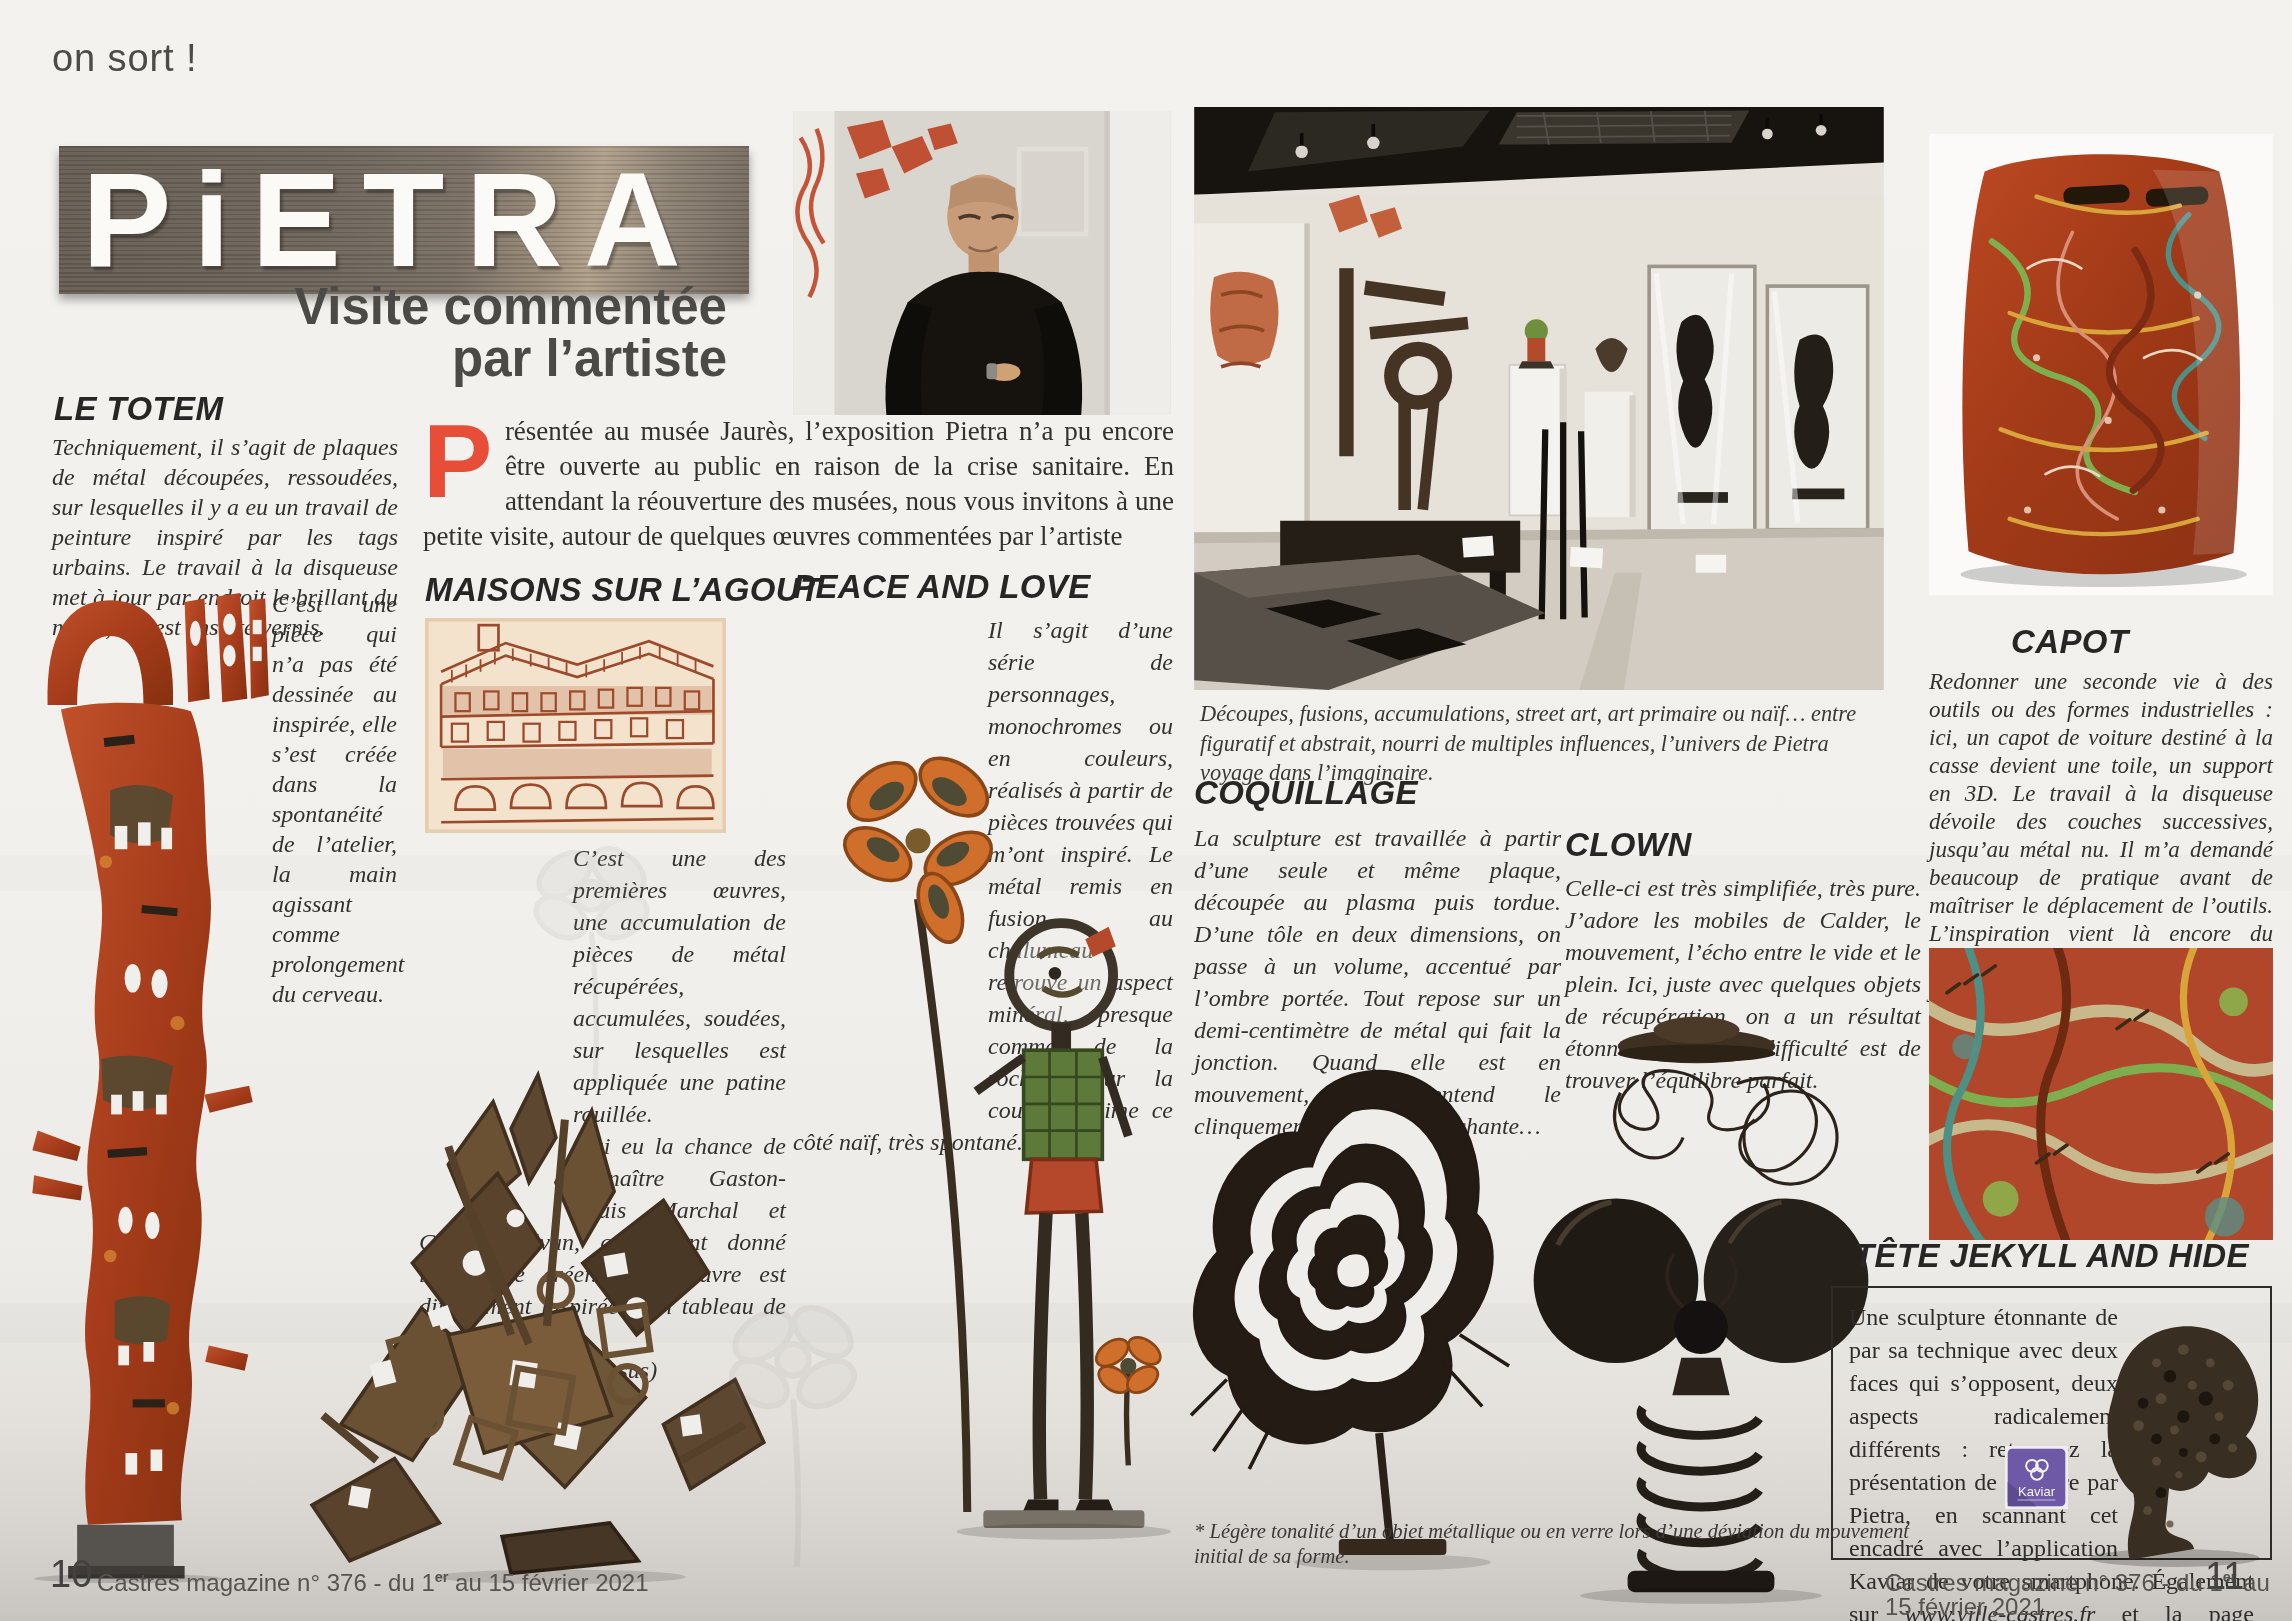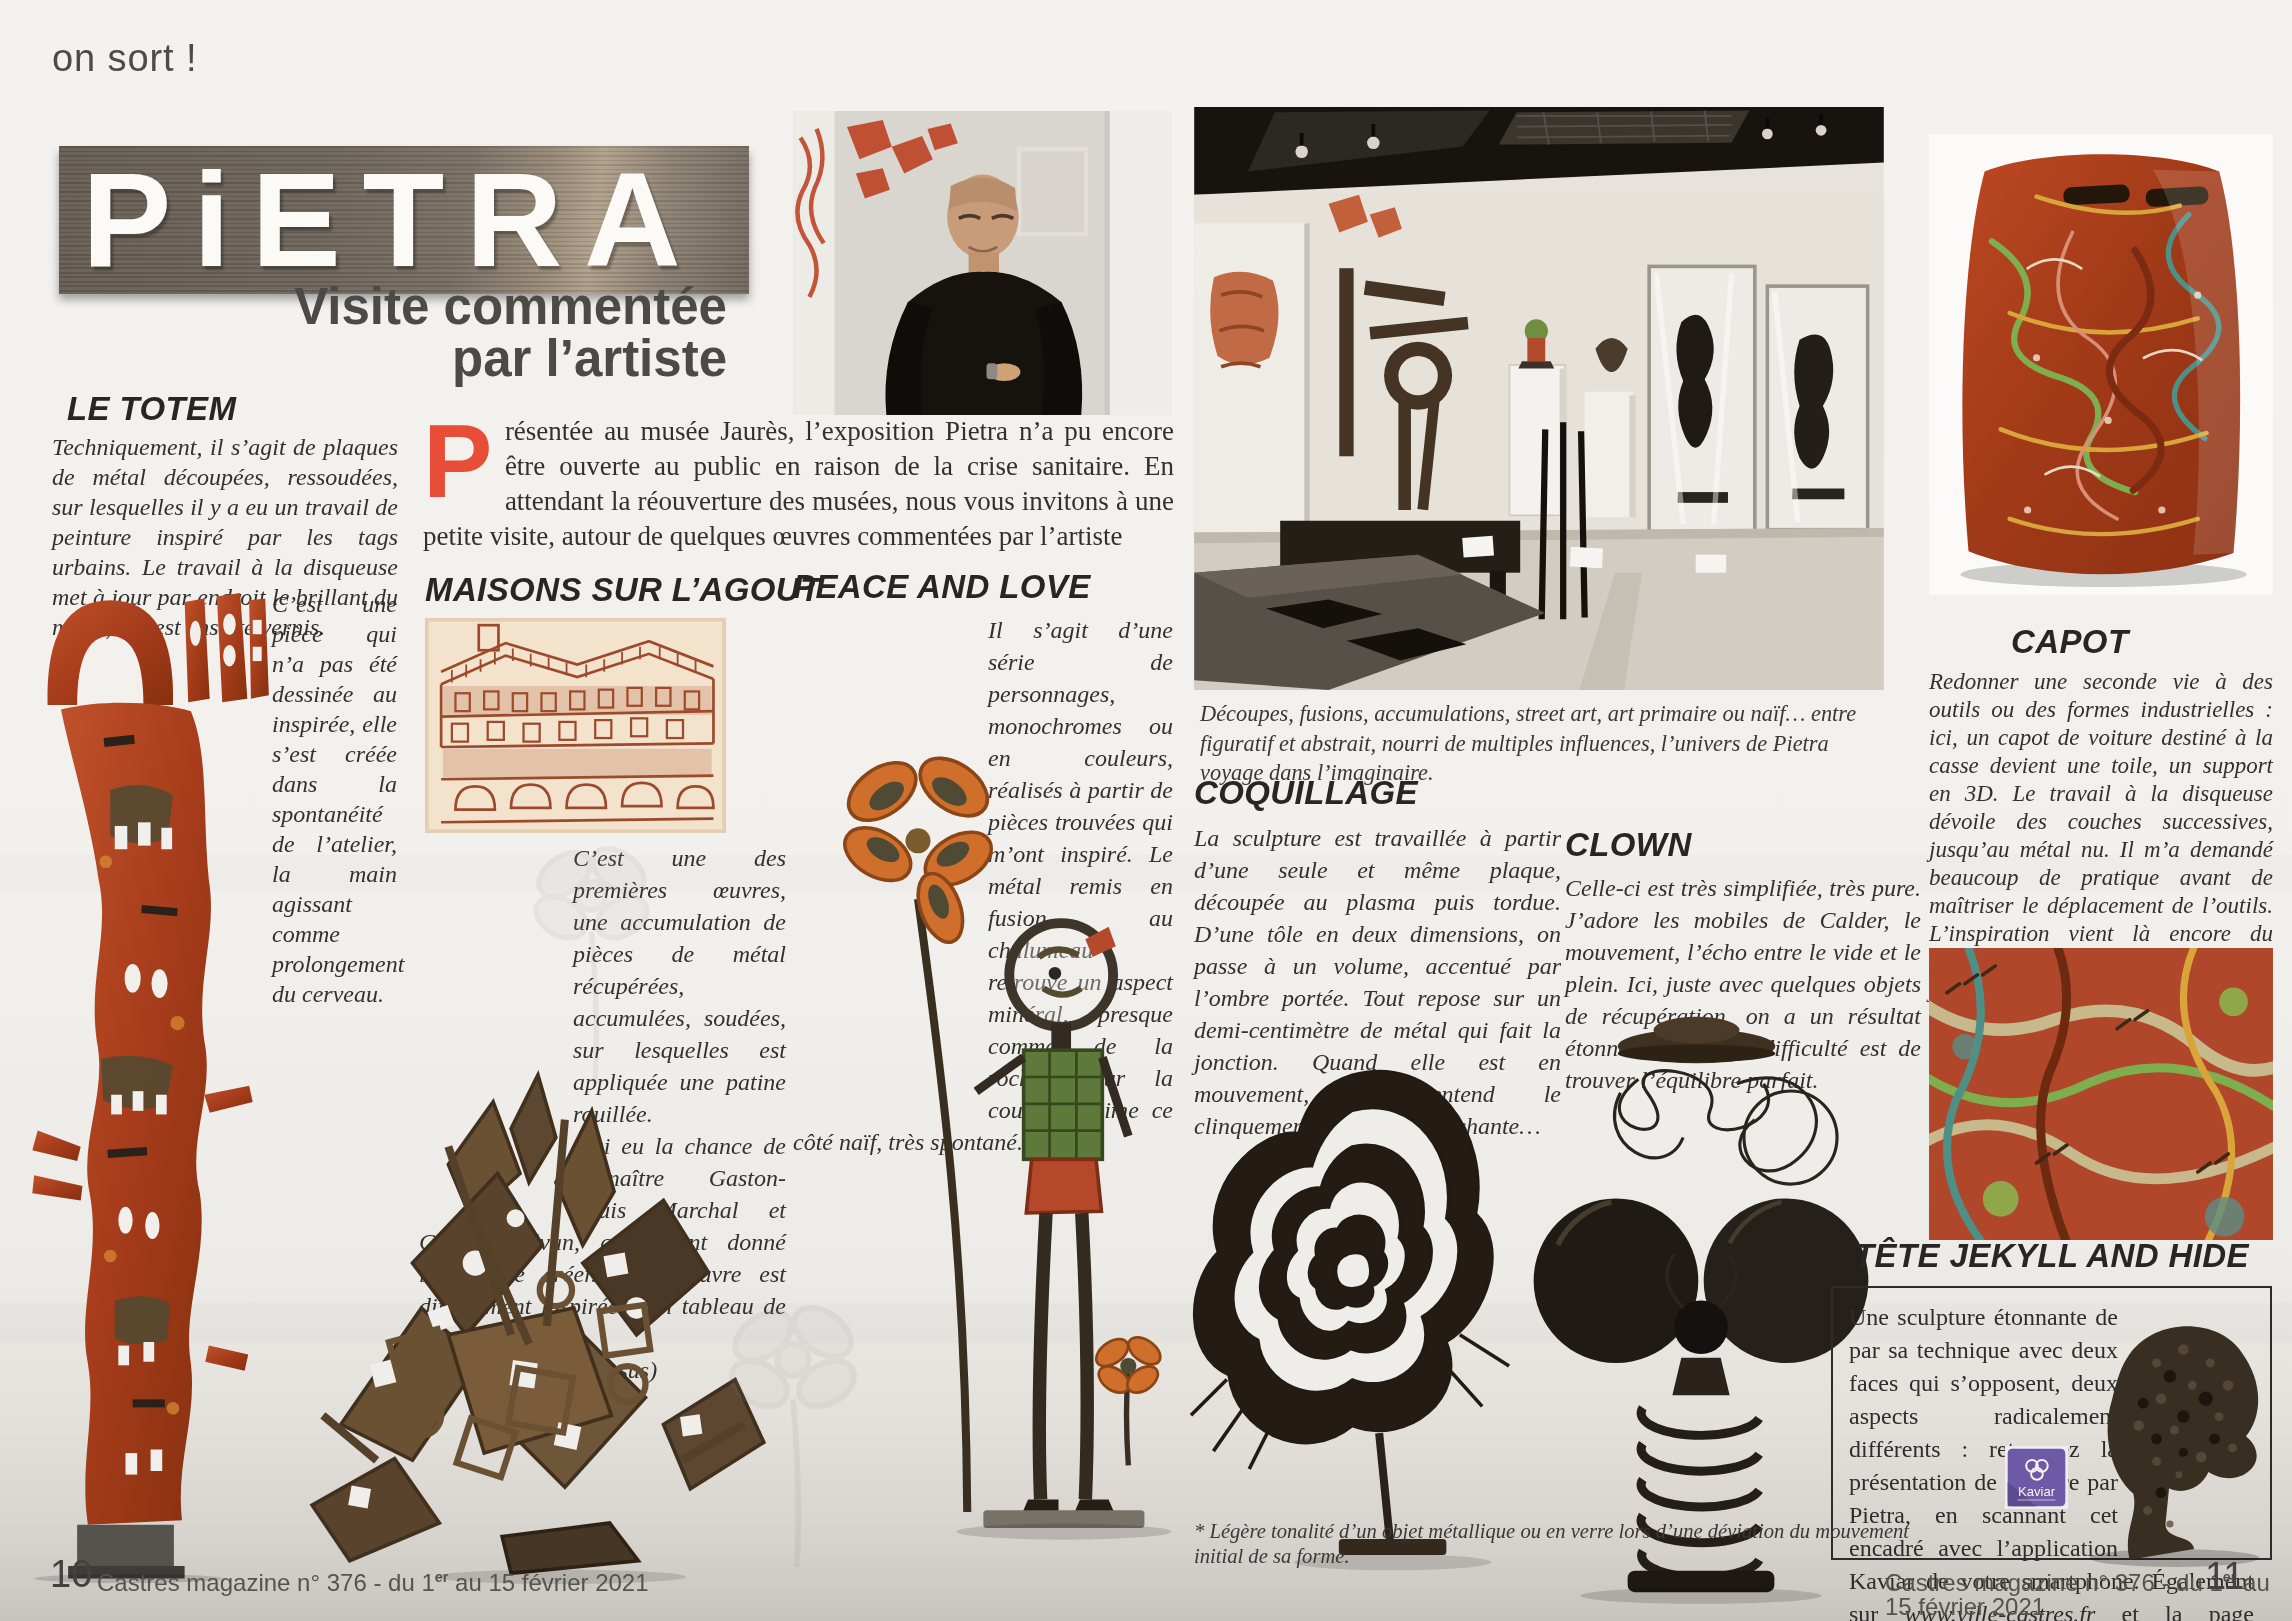--- a/index.html
+++ b/index.html
@@ -50,21 +50,21 @@
 
   <div class="abs banner">
     <span>PiETRA</span>
   </div>
 
   <div class="abs subtitle">
     <div>Visite commentée</div>
     <div>par l’artiste</div>
   </div>
 
-  <div class="abs h" style="left:67px;top:392px;">LE TOTEM</div>
+  <div class="abs h" style="left:54px;top:392px;">LE TOTEM</div>
   <div class="abs bi" style="left:52px;top:432px;width:346px;line-height:30px;">Techniquement, il s’agit de plaques de métal découpées, ressoudées, sur lesquelles il y a eu un travail de peinture inspiré par les tags urbains. Le travail à la disqueuse met à jour par endroit le brillant du métal, qui est ensuite vernis.</div>
   <div class="abs bi" style="left:272px;top:589px;width:125px;line-height:30px;">C’est une pièce qui n’a pas été dessinée au inspirée, elle s’est créée dans la spontanéité de l’atelier, la main agissant comme prolongement du cerveau.</div>
 
   <svg class="abs" style="left:25px;top:593px;" width="244" height="990" viewBox="0 0 272 1105">
     <defs>
       <linearGradient id="rust" x1="0" y1="0" x2="1" y2="1">
         <stop offset="0" stop-color="#c0512a"></stop>
           <stop offset=".5" stop-color="#a63c1b"></stop>
           <stop offset="1" stop-color="#86300f"></stop>
       </linearGradient>

